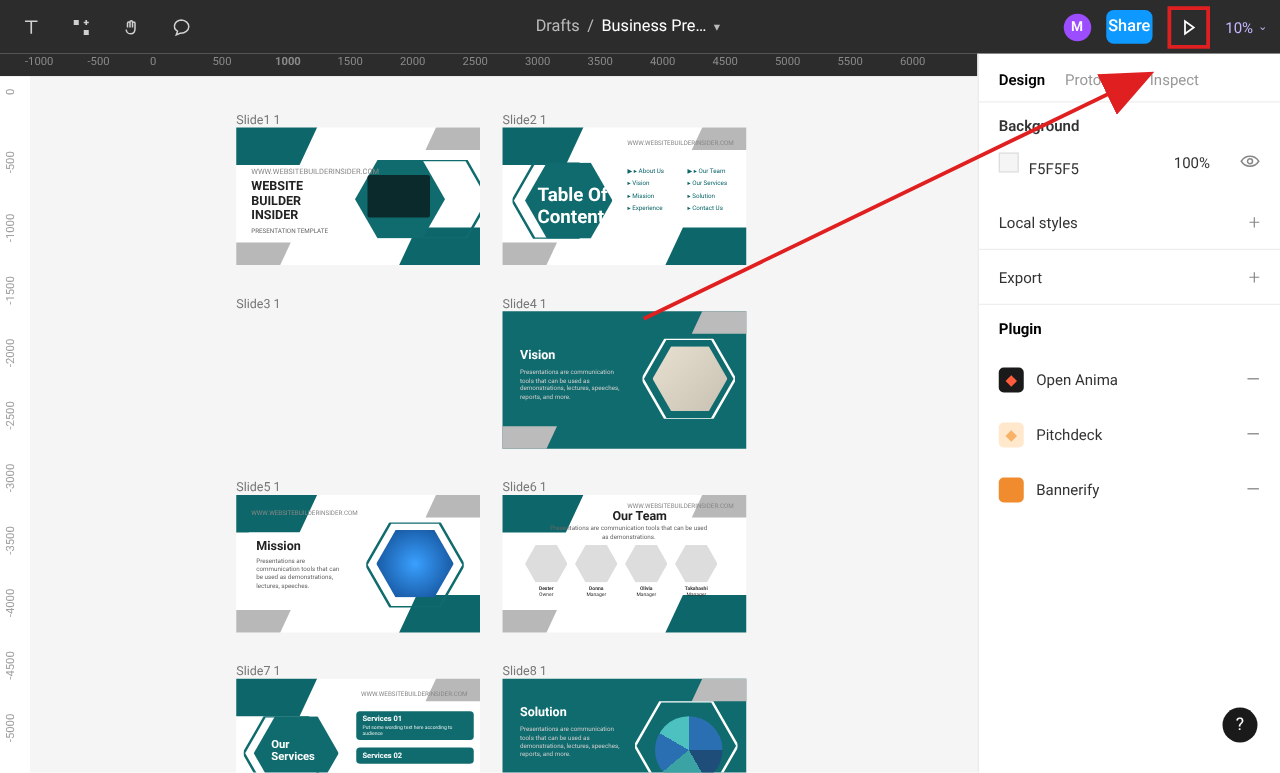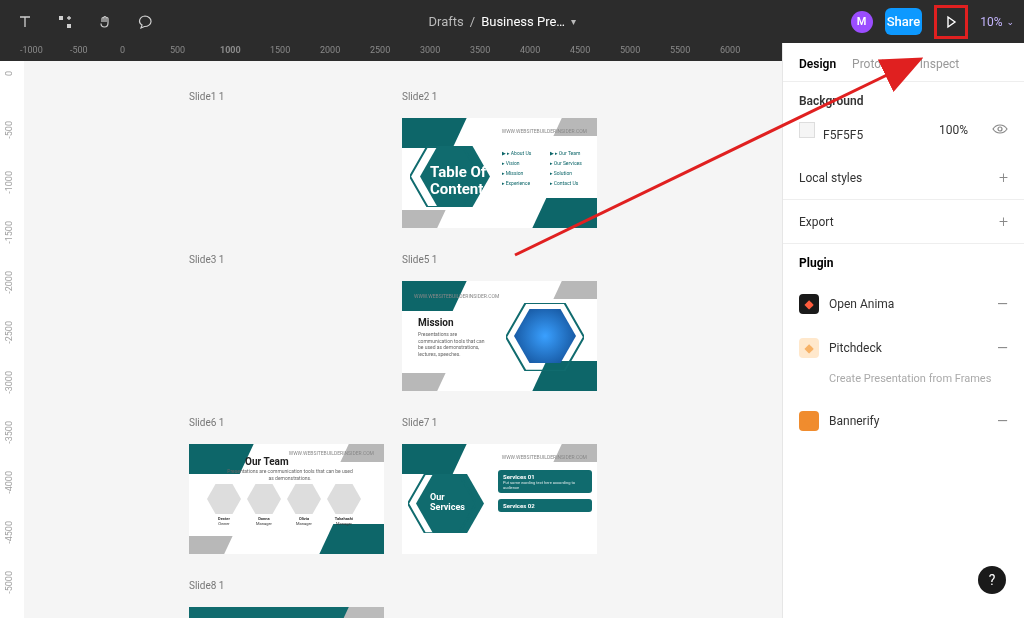--- a/index.html
+++ b/index.html
@@ -30,21 +30,21 @@
 
 
 .ruler-h { position:absolute; top:43px; left:0; right:242px; height:18px; background:#2c2c2c; color:#8a8a8a; font-size:9px; display:flex; align-items:flex-start; padding-left:24px; }
 .ruler-h span{ position:absolute; top:2px;}
 .ruler-v { position:absolute; top:61px; left:0; bottom:0; width:24px; background:#fff; color:#a0a0a0; font-size:9px; }
 .ruler-v span{ position:absolute; left:4px; writing-mode: vertical-rl; transform: rotate(180deg); }
 
 
 .canvas { position:absolute; top:61px; left:24px; right:242px; bottom:0; background:#f5f5f5; overflow:hidden;}
 .slide-grid { position:absolute; top:30px; left:165px; display:grid; grid-template-columns: 195px 195px; gap: 26px 18px; }
-.slide-wrap { display:flex; flex-direction:column; gap:16px;}
+.slide-wrap { display:flex; flex-direction:column; gap:0;}
 .slide-label { font-size:10px; color:#777; }
 .slide { width:195px; height:110px; background:#fff; position:relative; overflow:hidden; }
 .slide .hex { position:absolute; width:60px; height:52px; background:#0d6669; clip-path: polygon(25% 0, 75% 0, 100% 50%, 75% 100%, 25% 100%, 0 50%); }
 .slide .hex2 { position:absolute; width:58px; height:50px; background:#fff; clip-path: polygon(25% 0, 75% 0, 100% 50%, 75% 100%, 25% 100%, 0 50%);}
 .slide.teal{ background:#106b6e;}
 .slide .corner{position:absolute; width:80px;height:40px; background:#0d6669;}
 .slide .corner.tl{top:-10px;left:-20px; transform:skewX(-25deg);}
 .slide .corner.br{bottom:-10px;right:-20px; transform:skewX(-25deg);}
 .slide .corner-g{position:absolute;width:50px;height:24px;background:#b8b8b8;}
 .slide .corner-g.tr{top:-6px;right:-12px;transform:skewX(-25deg);}
@@ -160,20 +160,36 @@
     <span style="top: 360px;">-3500</span>
     <span style="top: 410px;">-4000</span>
     <span style="top: 460px;">-4500</span>
     <span style="top: 510px;">-5000</span>
   </div>
 
 <div class="canvas">
   <div class="slide-grid" id="slideGrid">
       <div class="slide-wrap">
         <div class="slide-label">Slide1 1</div>
+        <div class="slide">
+          <div class="corner tl"></div>
+          <div class="corner br"></div>
+          <div class="corner-g tr"></div>
+          <div class="corner-g bl"></div>
+    <div class="hex" style="left:95px;top:26px;width:72px;height:62.64px;background:#106b6e"></div>
+          <svg style="position:absolute;left:130px;top:26px" width="72" height="62.64">
+            <polygon points="18,0 54,0 72,31.32 54,62.64 18,62.64 0,31.32" fill="none" stroke="#106b6e" stroke-width="2"></polygon>
+          </svg>
+    <div style="position:absolute;left:105px;top:38px;width:50px;height:34px;background:#0a2a2c;border-radius:2px;"></div>
+    <div style="position:absolute;left:12px;top:32px;font-size:6px;color:#888">WWW.WEBSITEBUILDERINSIDER.COM</div>
+    <div class="title dark" style="left:12px;top:42px;white-space:pre-line">WEBSITE
+BUILDER
+INSIDER</div>
+    <div style="position:absolute;left:12px;top:80px;font-size:5px;color:#666">PRESENTATION TEMPLATE</div>
+        </div>
       </div>
       <div class="slide-wrap">
         <div class="slide-label">Slide2 1</div>
         <div class="slide">
           <div class="corner tl"></div>
           <div class="corner br"></div>
           <div class="corner-g tr"></div>
           <div class="corner-g bl"></div>
     <div class="hex" style="left:18px;top:28px;width:70px;height:60.9px;background:#106b6e"></div>
           <svg style="position:absolute;left:8px;top:28px" width="70" height="60.9">
@@ -181,20 +197,33 @@
           </svg>
     <div class="title" style="left:28px;top:46px;white-space:pre-line;font-size:15px">Table Of
 Contents</div>
     <div class="toc-col" style="left:100px;top:30px">▸ About Us<br>▸ Vision<br>▸ Mission<br>▸ Experience</div>
     <div class="toc-col" style="left:148px;top:30px">▸ Our Team<br>▸ Our Services<br>▸ Solution<br>▸ Contact Us</div>
     <div style="position:absolute;right:10px;top:10px;font-size:5px;color:#888">WWW.WEBSITEBUILDERINSIDER.COM</div>
         </div>
       </div>
       <div class="slide-wrap">
         <div class="slide-label">Slide3 1</div>
+      </div>
+      <div class="slide-wrap">
+        <div class="slide-label">Slide4 1</div>
+        <div class="slide teal">
+          <div class="corner-g tr" style="background:#bbb"></div>
+          <div class="corner-g bl" style="background:#bbb"></div>
+    <div class="title" style="left:14px;top:30px">Vision</div>
+    <div class="tiny" style="left:14px;top:46px">Presentations are communication tools that can be used as demonstrations, lectures, speeches, reports, and more.</div>
+    <svg style="position:absolute;left:112px;top:22px" width="74" height="64.38">
+            <polygon points="18.5,0 55.5,0 74,32.19 55.5,64.38 18.5,64.38 0,32.19" fill="none" stroke="#fff" stroke-width="2"></polygon>
+          </svg>
+          <div class="hex2" style="left:120px;top:28px;width:60px;height:52px;background:linear-gradient(135deg,#e8e0d0,#c8c0b0)"></div>
+        </div>
       </div>
       <div class="slide-wrap">
         <div class="slide-label">Slide5 1</div>
         <div class="slide">
           <div class="corner tl"></div>
           <div class="corner br"></div>
           <div class="corner-g tr"></div>
           <div class="corner-g bl"></div>
     <div style="position:absolute;left:10px;top:30px;width:84px;height:54px;background:#fff;"></div>
     <div class="title dark" style="left:16px;top:36px">Mission</div>
@@ -206,21 +235,21 @@
     <div style="position:absolute;left:12px;top:12px;font-size:5px;color:#888">WWW.WEBSITEBUILDERINSIDER.COM</div>
         </div>
       </div>
       <div class="slide-wrap">
         <div class="slide-label">Slide6 1</div>
         <div class="slide">
           <div class="corner tl"></div>
           <div class="corner br"></div>
           <div class="corner-g tr"></div>
           <div class="corner-g bl"></div>
-    <div class="title dark" style="left:56px;top:12px;font-size:10px">Our Team</div>
+    <div class="title dark" style="left:88px;top:12px;font-size:10px">Our Team</div>
     <div class="tiny" style="left:36px;top:24px;color:#666;max-width:130px;text-align:center">Presentations are communication tools that can be used as demonstrations.</div>
     <div class="team-row" style="left:18px;top:40px">
             <div>
               <div class="team-hex"></div>
               <div class="team-name"><b>Dexter</b><br>Owner</div>
             </div>
             <div>
               <div class="team-hex"></div>
               <div class="team-name"><b>Donna</b><br>Manager</div>
             </div>
@@ -320,21 +349,20 @@
       <div class="plugin-item">
         <div class="plugin-ico" style="background:#1a1a1a;color:#ff5c3d">◆</div>
     <span class="plugin-name">Open Anima</span>
     <span class="minus">—</span>
       </div>
       <div class="plugin-item">
         <div class="plugin-ico" style="background:#ffe8cc;color:#f7b267">◆</div>
     <span class="plugin-name">Pitchdeck</span>
     <span class="minus">—</span>
       </div>
-      <div class="plugin-sub">Create Presentation from Frames</div>
       <div class="plugin-item">
         <div class="plugin-ico" style="background:#f08c2e;color:#f08c2e">◆</div>
     <span class="plugin-name">Bannerify</span>
     <span class="minus">—</span>
       </div>
     </div>
 
   <div class="help-fab">?</div>
 </div>
 

